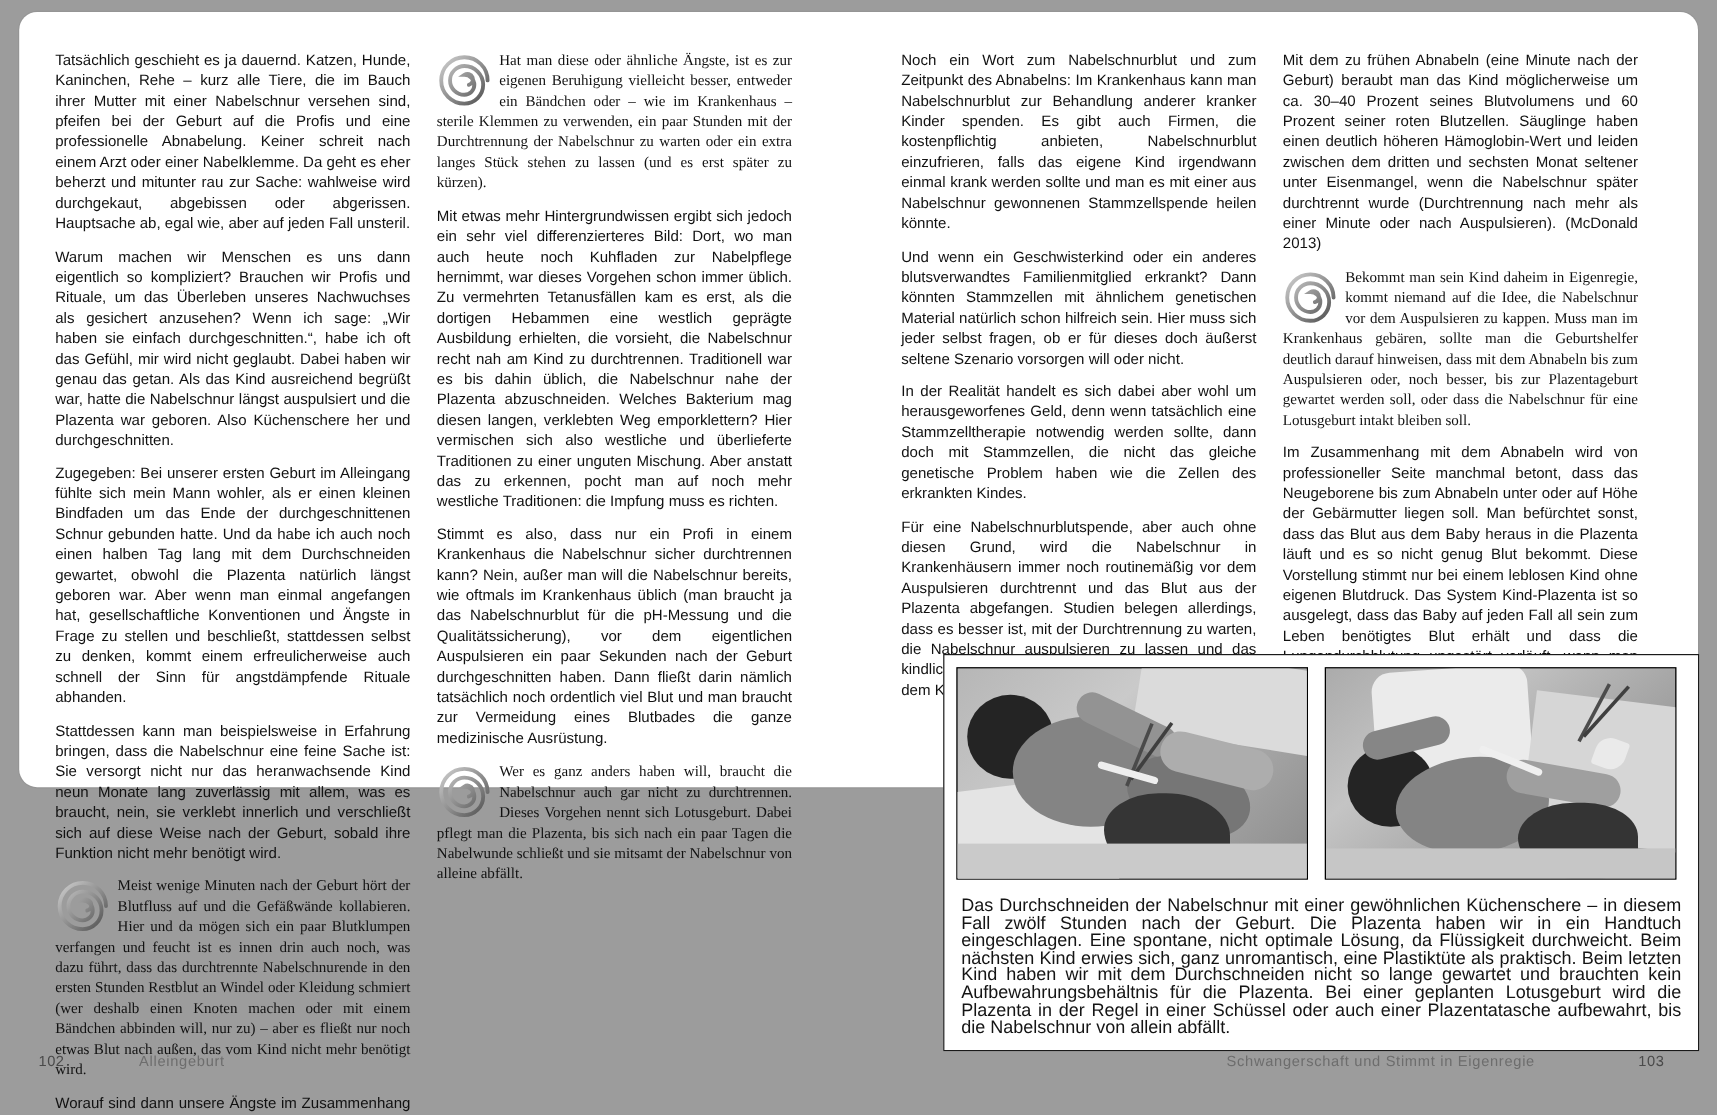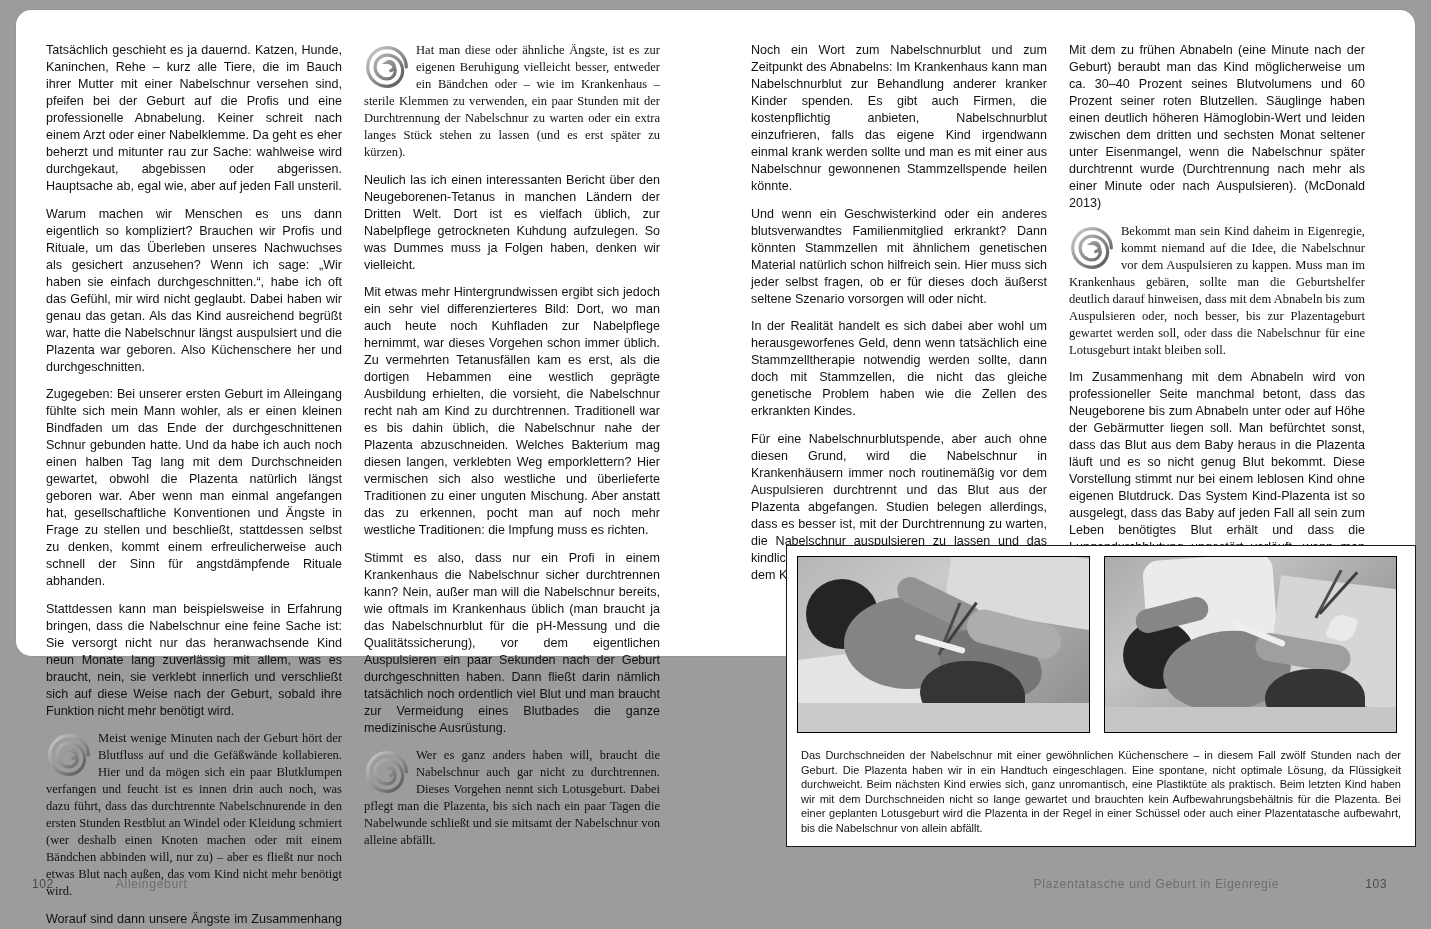--- a/index.html
+++ b/index.html
@@ -80,21 +80,21 @@
     height: 177px;
     border: 1.2px solid #000;
     position: relative;
     overflow: hidden;
     background: #8e8e8e;
     filter: grayscale(1);
   }
   .caption {
     margin-top: 13px;
     padding: 2px 6px 4px 6px;
-    font-size: 11.0px;
+    font-size: 15px;
     line-height: 14.6px;
     text-align: justify;
     color: #141414;
   }
 
   
   .footer {
     position: absolute;
     bottom: 28px;
     font-size: 12.2px;
@@ -157,21 +157,20 @@
                   <linearGradient id="g2" x1="0" y1="0" x2="1" y2="1">
                     <stop offset="0" stop-color="#cfcfcf"></stop>
                     <stop offset="0.55" stop-color="#8a8a8a"></stop>
                     <stop offset="1" stop-color="#4d4d4d"></stop>
                   </linearGradient>
                 </defs>
                 <path d="M92 50 A42 42 0 1 0 50 92 A34 34 0 1 0 50 24 A26 26 0 1 0 50 76 A18 18 0 1 0 50 40 A10 10 0 1 1 58 58" fill="none" stroke="url(#g2)" stroke-width="7" stroke-linecap="round"></path>
               </svg>
             </span><span>Hat man diese oder ähnliche Ängste, ist es zur eigenen Beruhigung vielleicht besser, entweder ein Bändchen oder – wie im Krankenhaus – sterile Klemmen zu verwenden, ein paar Stunden mit der Durchtrennung der Nabelschnur zu warten oder ein extra langes Stück stehen zu lassen (und es erst später zu kürzen).</span></p>
 
-        <p>Neulich las ich einen interessanten Bericht über den Neugeborenen-Tetanus in manchen Ländern der Dritten Welt. Dort ist es vielfach üblich, zur Nabelpflege getrockneten Kuhdung aufzulegen. So was Dummes muss ja Folgen haben, denken wir vielleicht.</p>
         <p>Mit etwas mehr Hintergrundwissen ergibt sich jedoch ein sehr viel differenzierteres Bild: Dort, wo man auch heute noch Kuhfladen zur Nabelpflege hernimmt, war dieses Vorgehen schon immer üblich. Zu vermehrten Tetanusfällen kam es erst, als die dortigen Hebammen eine westlich geprägte Ausbildung erhielten, die vorsieht, die Nabelschnur recht nah am Kind zu durchtrennen. Traditionell war es bis dahin üblich, die Nabelschnur nahe der Plazenta abzuschneiden. Welches Bakterium mag diesen langen, verklebten Weg emporklettern? Hier vermischen sich also westliche und überlieferte Traditionen zu einer unguten Mischung. Aber anstatt das zu erkennen, pocht man auf noch mehr westliche Traditionen: die Impfung muss es richten.</p>
         <p>Stimmt es also, dass nur ein Profi in einem Krankenhaus die Nabelschnur sicher durchtrennen kann? Nein, außer man will die Nabelschnur bereits, wie oftmals im Krankenhaus üblich (man braucht ja das Nabelschnurblut für die pH-Messung und die Qualitätssicherung), vor dem eigentlichen Auspulsieren ein paar Sekunden nach der Geburt durchgeschnitten haben. Dann fließt darin nämlich tatsächlich noch ordentlich viel Blut und man braucht zur Vermeidung eines Blutbades die ganze medizinische Ausrüstung.</p>
 
         <p class="orn-para"><span class="spiral">
               <svg viewBox="0 0 100 100" xmlns="http://www.w3.org/2000/svg">
                 <defs>
                   <linearGradient id="g3" x1="0" y1="0" x2="1" y2="1">
                     <stop offset="0" stop-color="#cfcfcf"></stop>
                     <stop offset="0.55" stop-color="#8a8a8a"></stop>
                     <stop offset="1" stop-color="#4d4d4d"></stop>
@@ -252,17 +251,17 @@
           <div style="position:absolute; left:126px; top:74px; width:56px; height:6px; background:#f0efeb; transform:rotate(22deg); border-radius:4px;"></div>
           <div style="position:absolute; left:224px; top:58px; width:26px; height:26px; background:#eceae6; border-radius:50% 10% 50% 10%; transform:rotate(20deg);"></div>
           <div class="sheet" style="left:0; top:150px; width:300px; height:36px; background:#c9c6c0;"></div>
         </div>
       </div>
 
       <div class="caption">Das Durchschneiden der Nabelschnur mit einer gewöhnlichen Küchenschere – in diesem Fall zwölf Stunden nach der Geburt. Die Plazenta haben wir in ein Handtuch eingeschlagen. Eine spontane, nicht optimale Lösung, da Flüssigkeit durchweicht. Beim nächsten Kind erwies sich, ganz unromantisch, eine Plastiktüte als praktisch. Beim letzten Kind haben wir mit dem Durchschneiden nicht so lange gewartet und brauchten kein Aufbewahrungsbehältnis für die Plazenta. Bei einer geplanten Lotusgeburt wird die Plazenta in der Regel in einer Schüssel oder auch einer Plazentatasche aufbewahrt, bis die Nabelschnur von allein abfällt.</div>
     </div>
 
     <div class="footer footer-right">
-      <span>Plazentatasche und Geburt in Eigenregie</span><span class="pageno">103</span>
+      <span>Schwangerschaft und Stimmt in Eigenregie</span><span class="pageno">103</span>
     </div>
   </div>
 
 </div>
 
 </body></html>

